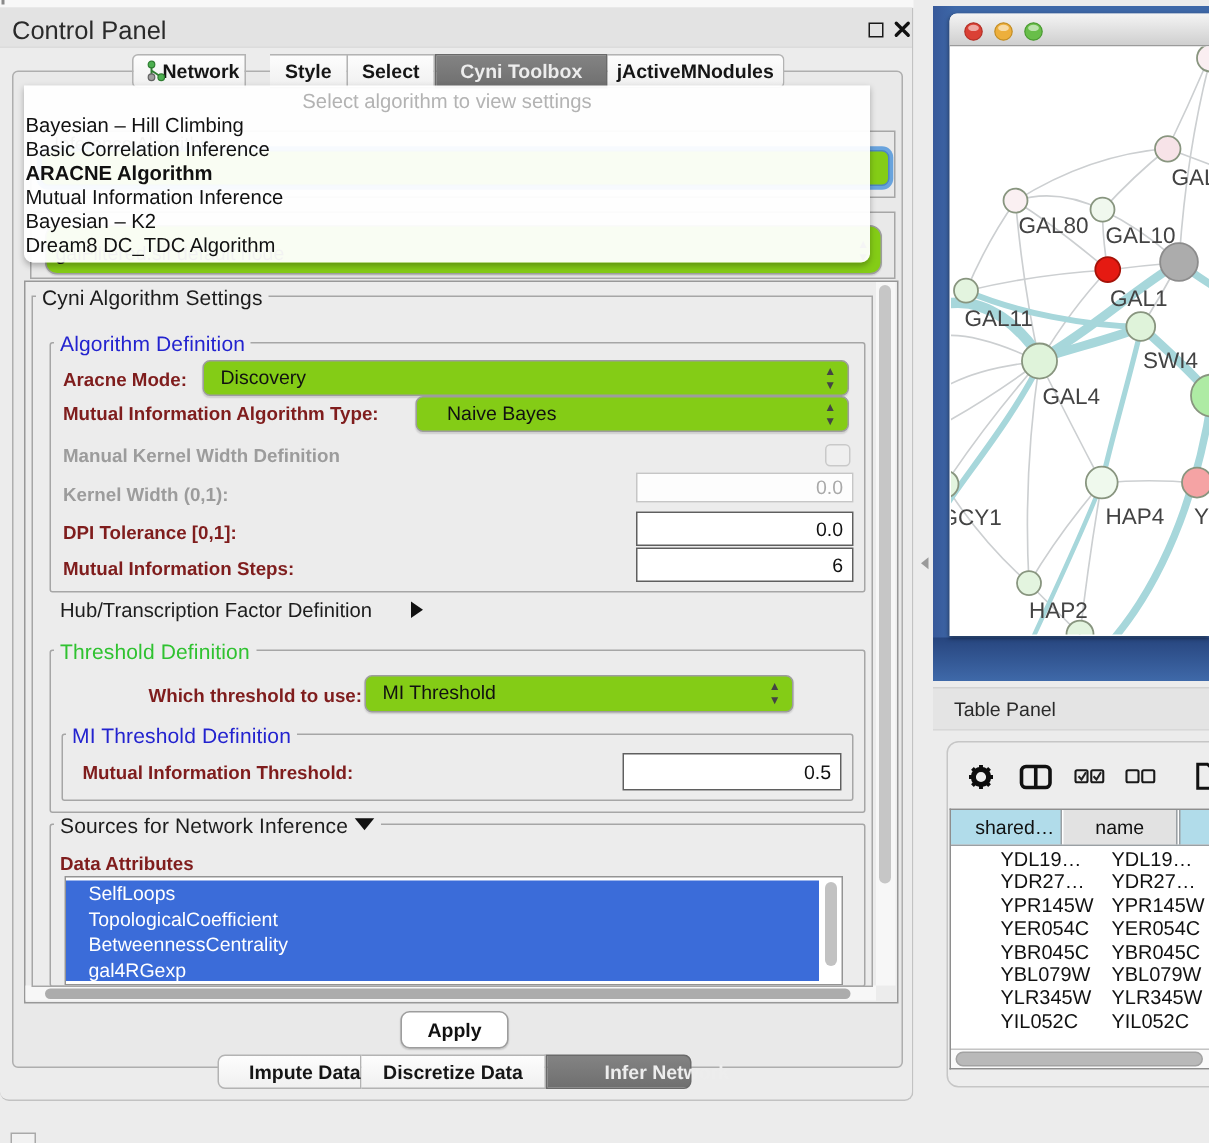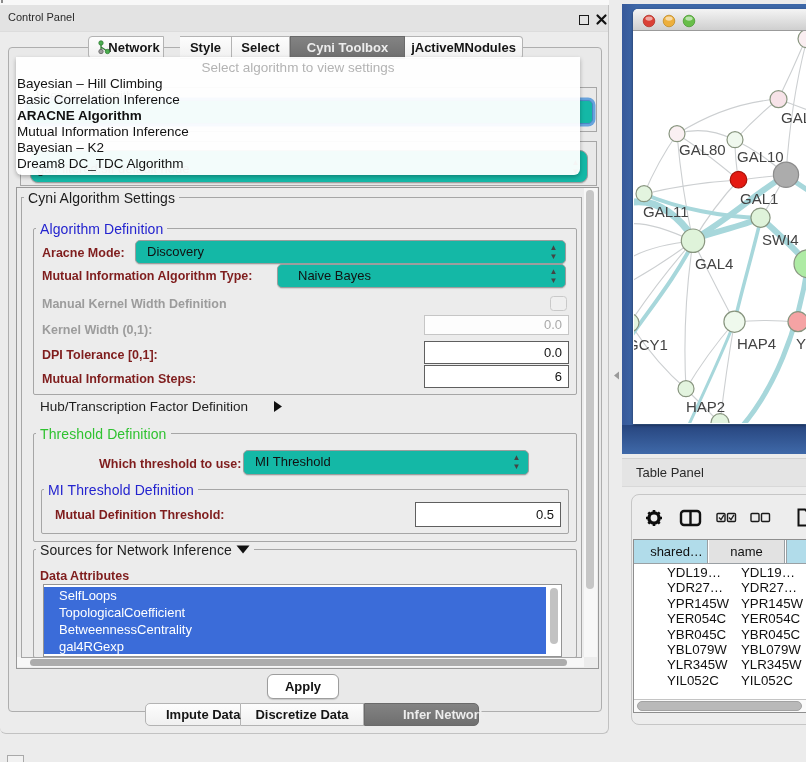--- a/index.html
+++ b/index.html
@@ -2,42 +2,42 @@
 <html><head>
 <meta charset="utf-8">
 <style>
 html,body{margin:0;padding:0;}
 body{width:806px;height:762px;position:relative;overflow:hidden;background:#ececec;
   font-family:"Liberation Sans",sans-serif;-webkit-font-smoothing:antialiased;}
 .abs{position:absolute;}
 .grp{position:absolute;border:1px solid #a6a6a6;border-radius:2px;}
 .grp>span{position:absolute;top:-8px;left:2px;background:#ececec;padding:0 4px;font-size:14px;letter-spacing:0.1px;white-space:nowrap;}
 .lbl{position:absolute;font-size:12.5px;font-weight:bold;color:#7f1d1d;white-space:nowrap;}
-.combo{position:absolute;background:#14b8a6;border:1px solid #9d9d9d;border-radius:5px;
+.combo{position:absolute;background:#84cc16;border:1px solid #9d9d9d;border-radius:5px;
   font-size:13px;color:#111;box-shadow:0 1px 1px rgba(0,0,0,0.12);}
 .combo .tx{position:absolute;left:11px;top:3px;}
 .combo .ar{position:absolute;right:7px;top:2px;width:9px;font-size:8px;line-height:9px;color:#444;text-align:center;}
 .tfield{position:absolute;background:#fff;border:1px solid #848484;font-size:13px;color:#111;text-align:right;}
 .tfield .v{position:absolute;right:6px;top:3px;}
 .tab{position:absolute;top:0;height:100%;box-sizing:border-box;border:1px solid #b3b3b3;
   background:linear-gradient(#fdfdfd,#f0f0f0);color:#151515;font-size:13px;font-weight:600;
   text-align:center;line-height:22px;white-space:nowrap;}
 .tab.dark{background:linear-gradient(#838383,#6f6f6f);color:#ededed;border-color:#6a6a6a;}
 .popitem{position:absolute;left:1px;font-size:13.5px;color:#111;white-space:nowrap;}
 </style>
 </head>
 <body>
 
 <div class="abs" style="left:0;top:0;width:609px;height:5px;background:#f8f8f8;"></div>
 <div class="abs" style="left:1px;top:0;width:1.5px;height:3px;background:#8a8a8a;"></div>
 
 <div class="abs" id="cpwin" style="left:0;top:5px;width:608px;height:728px;background:#ececec;
   border-right:1px solid #c2c2c2;border-bottom:1px solid #c2c2c2;border-radius:0 0 6px 6px;"></div>
 <div class="abs" style="left:0;top:5px;width:608px;height:26px;background:#e3e3e3;border-bottom:1px solid #dcdcdc;"></div>
-<div class="abs" style="left:8px;top:11px;font-size:11px;color:#2a2a2a;">Control Panel</div>
+<div class="abs" style="left:8px;top:11px;font-size:17px;color:#2a2a2a;">Control Panel</div>
 
 <div class="abs" style="left:579px;top:15px;width:8px;height:8px;border:1.5px solid #1a1a1a;"></div>
 <svg class="abs" style="left:595px;top:13px;" width="13" height="13" viewBox="0 0 13 13">
  <path d="M2.5 2.5 L10.5 10.5 M10.5 2.5 L2.5 10.5" stroke="#111" stroke-width="2.2" stroke-linecap="round"></path>
 </svg>
 
 <div class="abs" style="left:8px;top:47px;width:592px;height:663px;background:#e9e9e9;
   border:1px solid #aeaeae;border-radius:4px;"></div>
 
 <div class="abs" style="left:88px;top:36px;height:23px;">
@@ -126,21 +126,21 @@
 </div>
 <div class="lbl" style="left:99px;top:457px;">Which threshold to use:</div>
 <div class="combo" style="left:243px;top:450px;width:284px;height:23px;">
   <span class="tx">MI Threshold</span>
     <span class="ar">▲<br>▼</span>
 </div>
 
 <div class="grp" style="left:41px;top:489px;width:526px;height:43px;">
   <span style="color:#2323cf;">MI Threshold Definition</span>
 </div>
-<div class="lbl" style="left:55px;top:508px;">Mutual Definition Threshold:</div>
+<div class="lbl" style="left:55px;top:508px;">Mutual Information Threshold:</div>
 <div class="tfield" style="left:415px;top:502px;width:144px;height:23px;border-color:#5f5f5f;">
     <span class="v" style="top:4px;">0.5</span>
   </div>
 
 <div class="grp" style="left:33px;top:549px;width:542px;height:107px;">
   <span style="color:#1d1d1d;">Sources for Network Inference <svg width="14" height="9" viewBox="0 0 14 9" style="vertical-align:1px;">
         <path d="M0.5 0.5 L13.5 0.5 L7 8.5 Z" fill="#111"></path>
       </svg></span>
 </div>
 <div class="lbl" style="left:40px;top:569px;">Data Attributes</div>
@@ -148,21 +148,21 @@
 <div class="abs" style="left:44px;top:587px;width:502px;height:67px;background:#3b6cd9;"></div>
 <div class="abs" style="left:59px;top:587px;font-size:13px;color:#fff;line-height:17px;">SelfLoops<br>TopologicalCoefficient<br>BetweennessCentrality<br>gal4RGexp</div>
 <div class="abs" style="left:550px;top:588px;width:8px;height:56px;background:#c2c2c2;border-radius:5px;"></div>
 
 <div class="abs" style="left:267px;top:674px;width:70px;height:23px;background:#fff;border:1px solid #9d9d9d;border-radius:6px;
   text-align:center;line-height:23px;font-size:13px;font-weight:600;color:#111;box-shadow:0 1px 1px rgba(0,0,0,0.15);">Apply</div>
 
 <div class="abs" style="left:145px;top:703px;height:23px;">
   <div class="tab" style="left:0;width:96px;border-radius:5px 0 0 5px;padding-left:20px;">Impute Data</div>
   <div class="tab" style="left:96px;width:123px;border-left:none;">Discretize Data</div>
-  <div class="tab dark" style="left:219px;width:115px;border-radius:0 5px 5px 0;padding-left:38px;">Infer Network</div>
+  <div class="tab dark" style="left:219px;width:97px;border-radius:0 5px 5px 0;padding-left:38px;">Infer Network</div>
 </div>
 
 <div class="abs" style="left:7px;top:755px;width:15px;height:10px;background:#f2f2f2;border:1px solid #a9a9a9;"></div>
 
 <svg class="abs" style="left:613px;top:371px;" width="7" height="9" viewBox="0 0 7 9">
     <path d="M6 0.5 L1 4.5 L6 8.5 Z" fill="#9a9a9a"></path>
   </svg>
 
 <div class="abs" style="left:622px;top:4px;width:184px;height:450px;background:linear-gradient(90deg,#37599a,#3e68a8 8%,#3e68a8);"></div>
 <div class="abs" style="left:622px;top:425px;width:184px;height:29px;background:linear-gradient(#27457e,#3f69a9);"></div>

